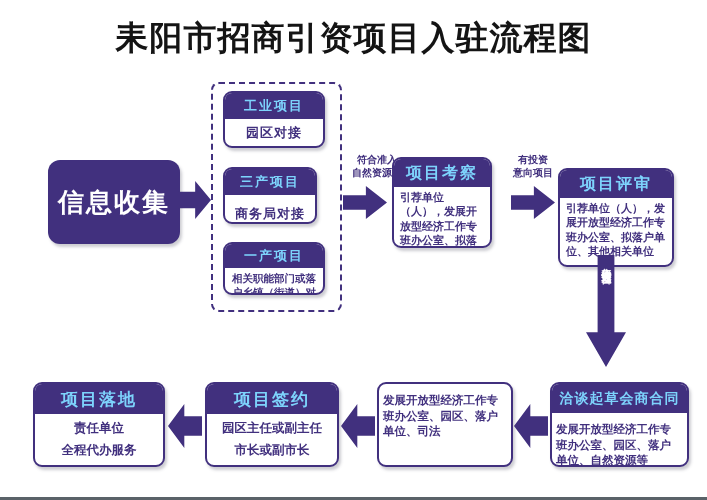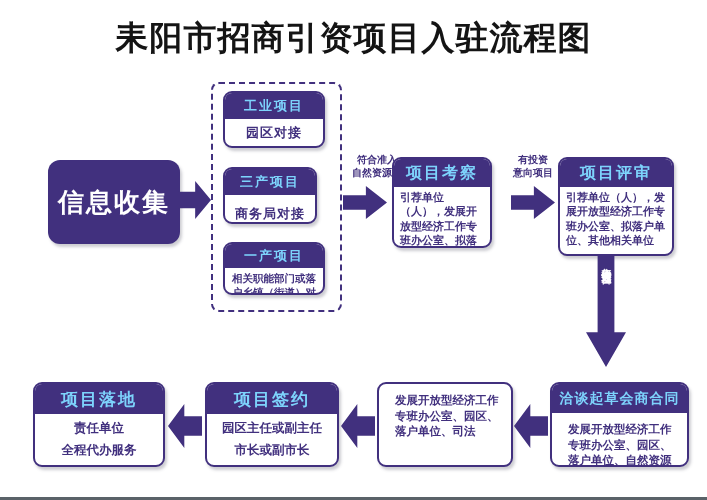--- a/index.html
+++ b/index.html
@@ -64,21 +64,21 @@
     justify-content: center;
     letter-spacing: 2px;
     flex: 0 0 auto;
   }
   .fbox .bd {
     color: var(--purple);
     font-weight: bold;
     flex: 1 1 auto;
   }
   .bd.paragraph { padding: 3px 5px 0 6px; font-size: 11px; line-height: 1.3; text-align: left; }
-  .bd.paragraph2 { padding: 9px 7px 0 16px; font-size: 11.5px; line-height: 1.35; text-align: left; }
+  .bd.paragraph2 { padding: 9px 7px 0 4px; font-size: 11.5px; line-height: 1.35; text-align: left; }
   .bd.centered { display: flex; flex-direction: column; align-items: center; justify-content: center; font-size: 12.5px; line-height: 1.7; text-align: center; }
   .bd.single { display: flex; align-items: center; justify-content: center; font-size: 13px; letter-spacing: 1px; }
   .bd.wrap3 { padding: 3px 2px 0; font-size: 10.5px; line-height: 1.35; text-align: center; }
   .arrow-right {
     position: absolute;
     background: var(--purple);
     clip-path: polygon(0 28%, 52% 28%, 52% 0, 100% 50%, 52% 100%, 52% 72%, 0 72%);
   }
   .arrow-left {
     position: absolute;
@@ -159,21 +159,21 @@
     <div class="hd" style="height:28px; font-size:16px;">项目考察</div>
     <div class="bd paragraph">引荐单位（人），发展开放型经济工作专班办公室、拟落户单位、其他相关单位</div>
   </div>
 
   <div class="flow-label" style="left:506px; top:154px; width:54px;">
     <div>有投资</div>
     <div>意向项目</div>
   </div>
   <div class="arrow-right" style="left:511px; top:186px; width:44px; height:33px;"></div>
 
-  <div class="fbox" style="left:558px; top:157px; width:116px; height:99px;">
+  <div class="fbox" style="left:558px; top:168px; width:116px; height:99px;">
     <div class="hd" style="height:28px; font-size:16px;">项目评审</div>
     <div class="bd paragraph">引荐单位（人），发展开放型经济工作专班办公室、拟落户单位、其他相关单位</div>
   </div>
 
   <div class="arrow-down" style="left:586px; top:255px; width:40px; height:112px;">
     <span class="vtext">集体研究通过项目</span>
   </div>
 
   <div class="fbox" style="left:550px; top:382px; width:139px; height:85px;">
     <div class="hd" style="height:29px; font-size:14px; letter-spacing:1px;">洽谈起草会商合同</div>

